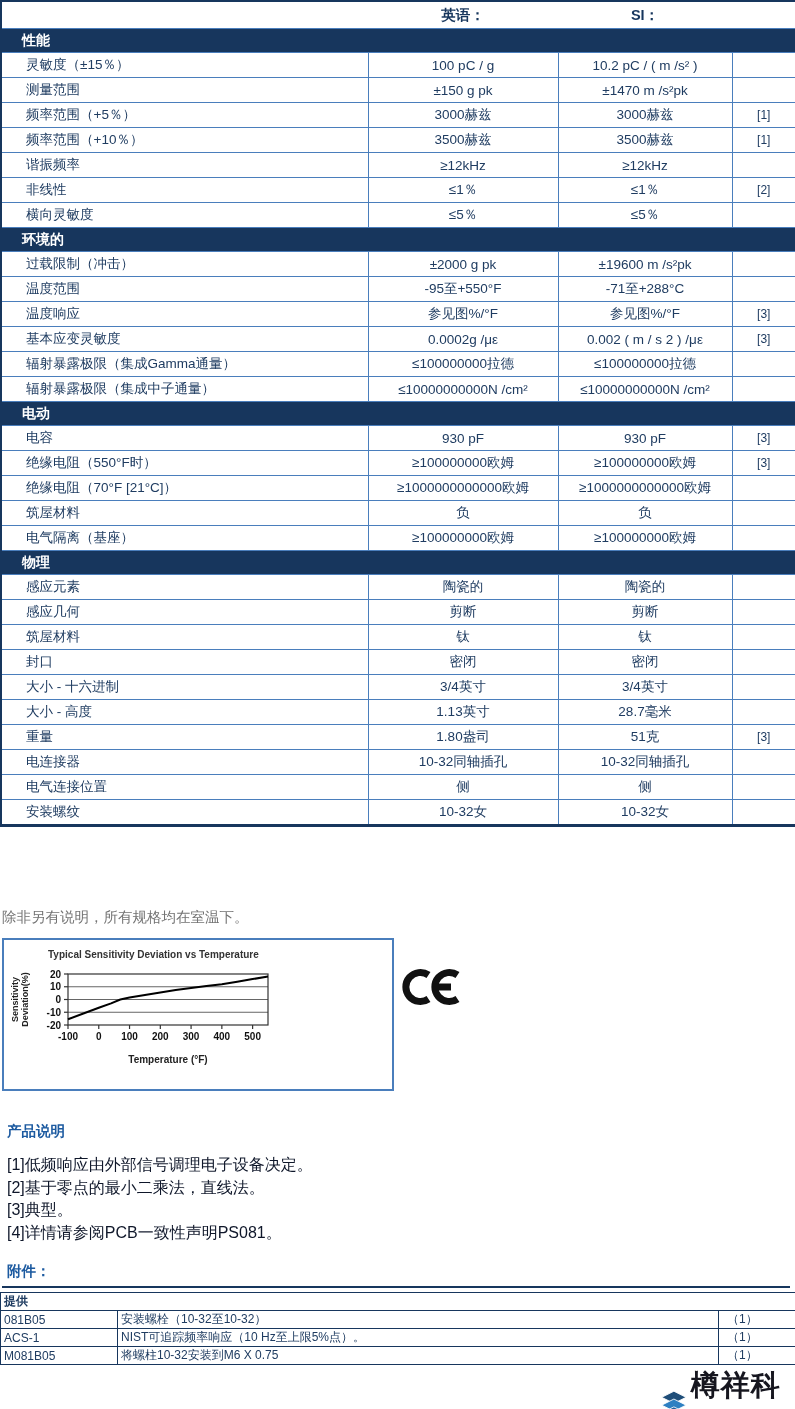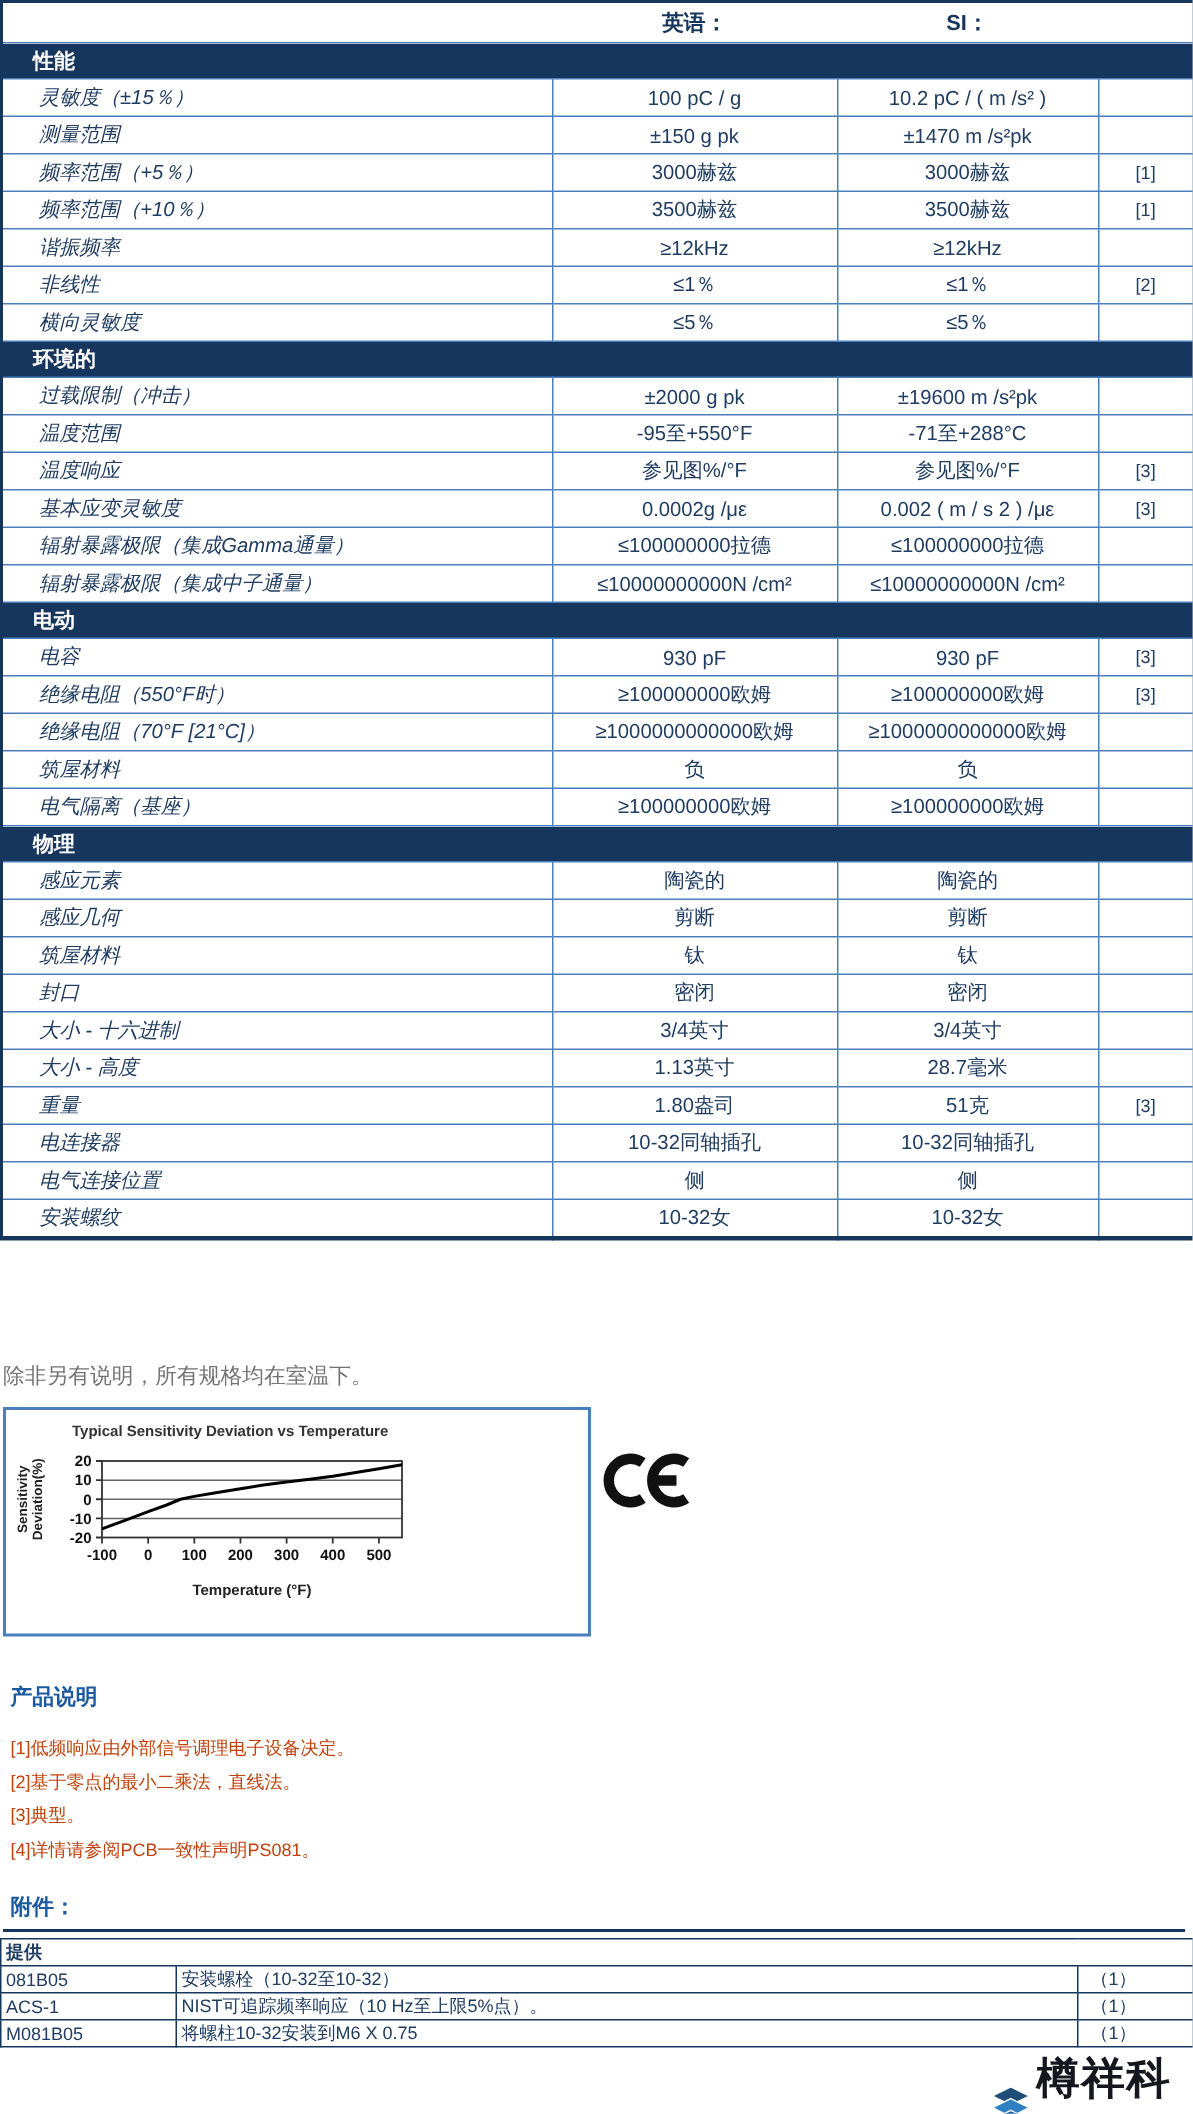--- a/index.html
+++ b/index.html
@@ -24,21 +24,21 @@
   table.spec thead td {
     border:none; height:26px;
     font-weight:bold; font-size:14.5px; color:#17365d;
     text-align:center;
   }
   table.spec td.section-bar {
     background:#17365d; color:#ffffff; font-weight:bold;
     font-size:14px; padding-left:20px; height:23px;
     border-left:none; border-right:none;
   }
-  table.spec td.lbl  { text-align:left; padding-left:24px;font-style:italic; }
+  table.spec td.lbl  { text-align:left; padding-left:24px; }
   table.spec td.val  { text-align:center; }
   table.spec td.note { text-align:center; font-size:12px; }
 
   
   .room-note {
     position:absolute; top:893px; left:2px;
     font-size:14.5px; color:#737373;
   }
 
   
@@ -51,21 +51,21 @@
     position:absolute; top:9px; left:44px;
     font-size:10px; font-weight:bold; color:#333;
   }
   .chart-box svg { position:absolute; top:28px; left:0; }
 
   .ce-wrap { position:absolute; top:966px; left:402px; }
 
   
   .product-notes { position:absolute; top:1122px; left:7px; }
   .blue-head { color:#1c5aa0; font-size:14.5px; font-weight:bold; margin:0; }
-  .notes-list { margin-top:13px; font-size:12px; line-height:22.5px; color:#c2410c; }
+  .notes-list { margin-top:13px; font-size:16px; line-height:22.5px; color:#0f172a; }
 
   .attach-title { position:absolute; top:1262px; left:7px; }
 
   .pre-line {
     position:absolute; top:1286px; left:2px; width:788px;
     border-top:2px solid #17365d; height:0;
   }
 
   
   table.acc {

